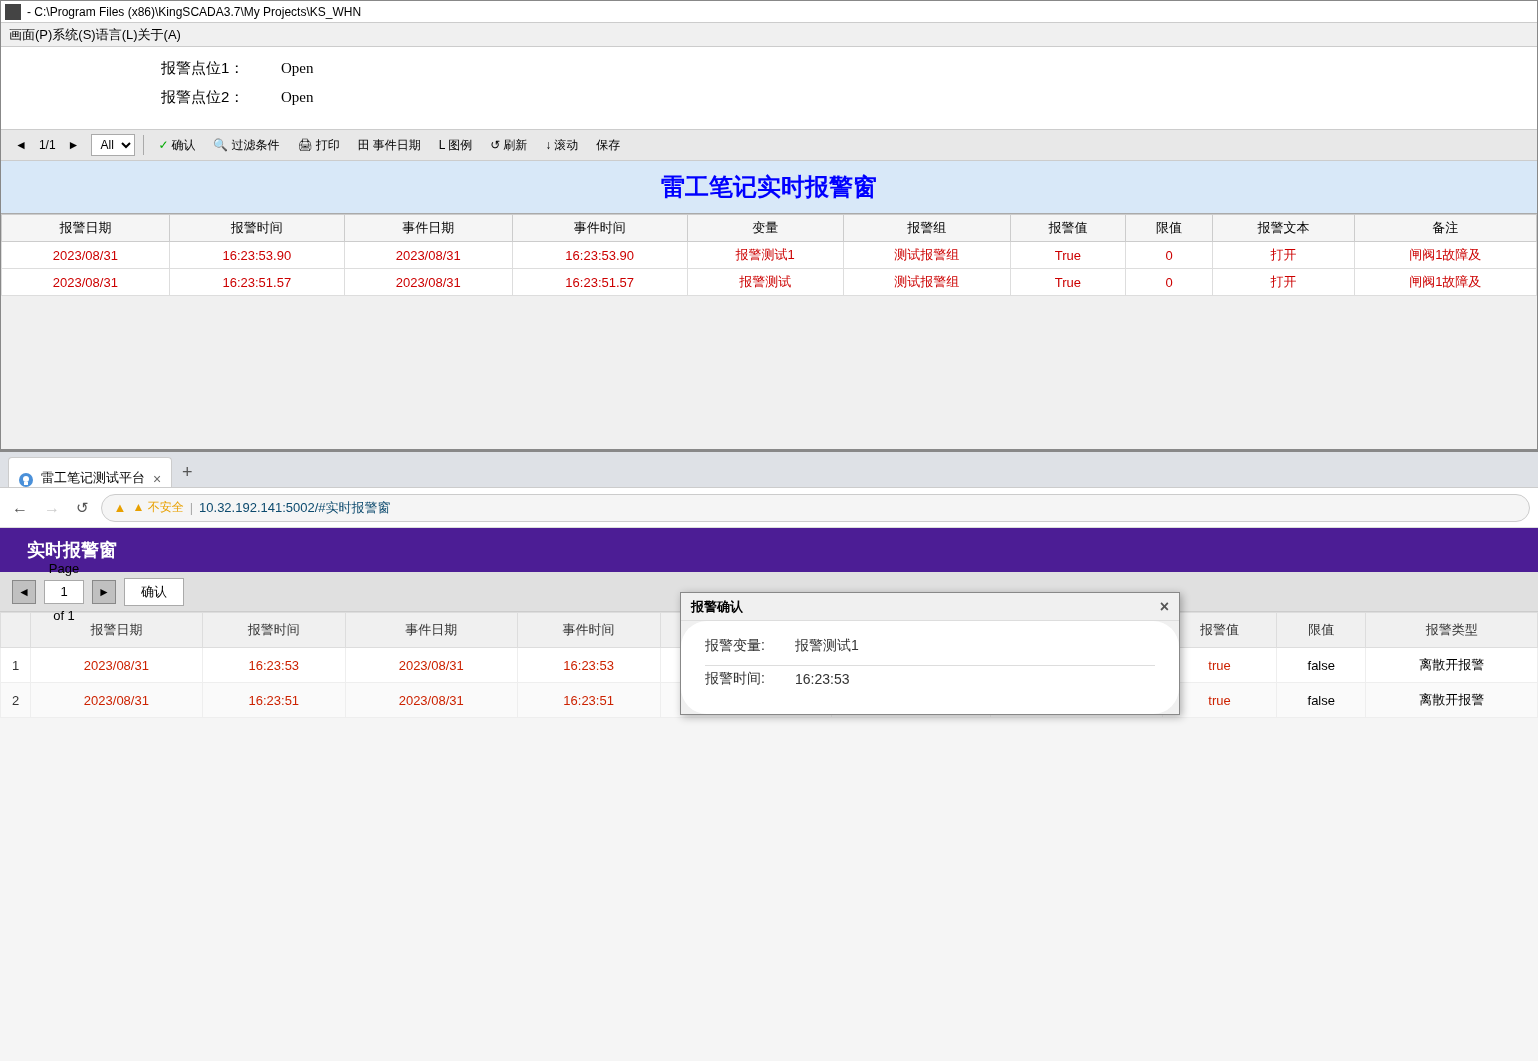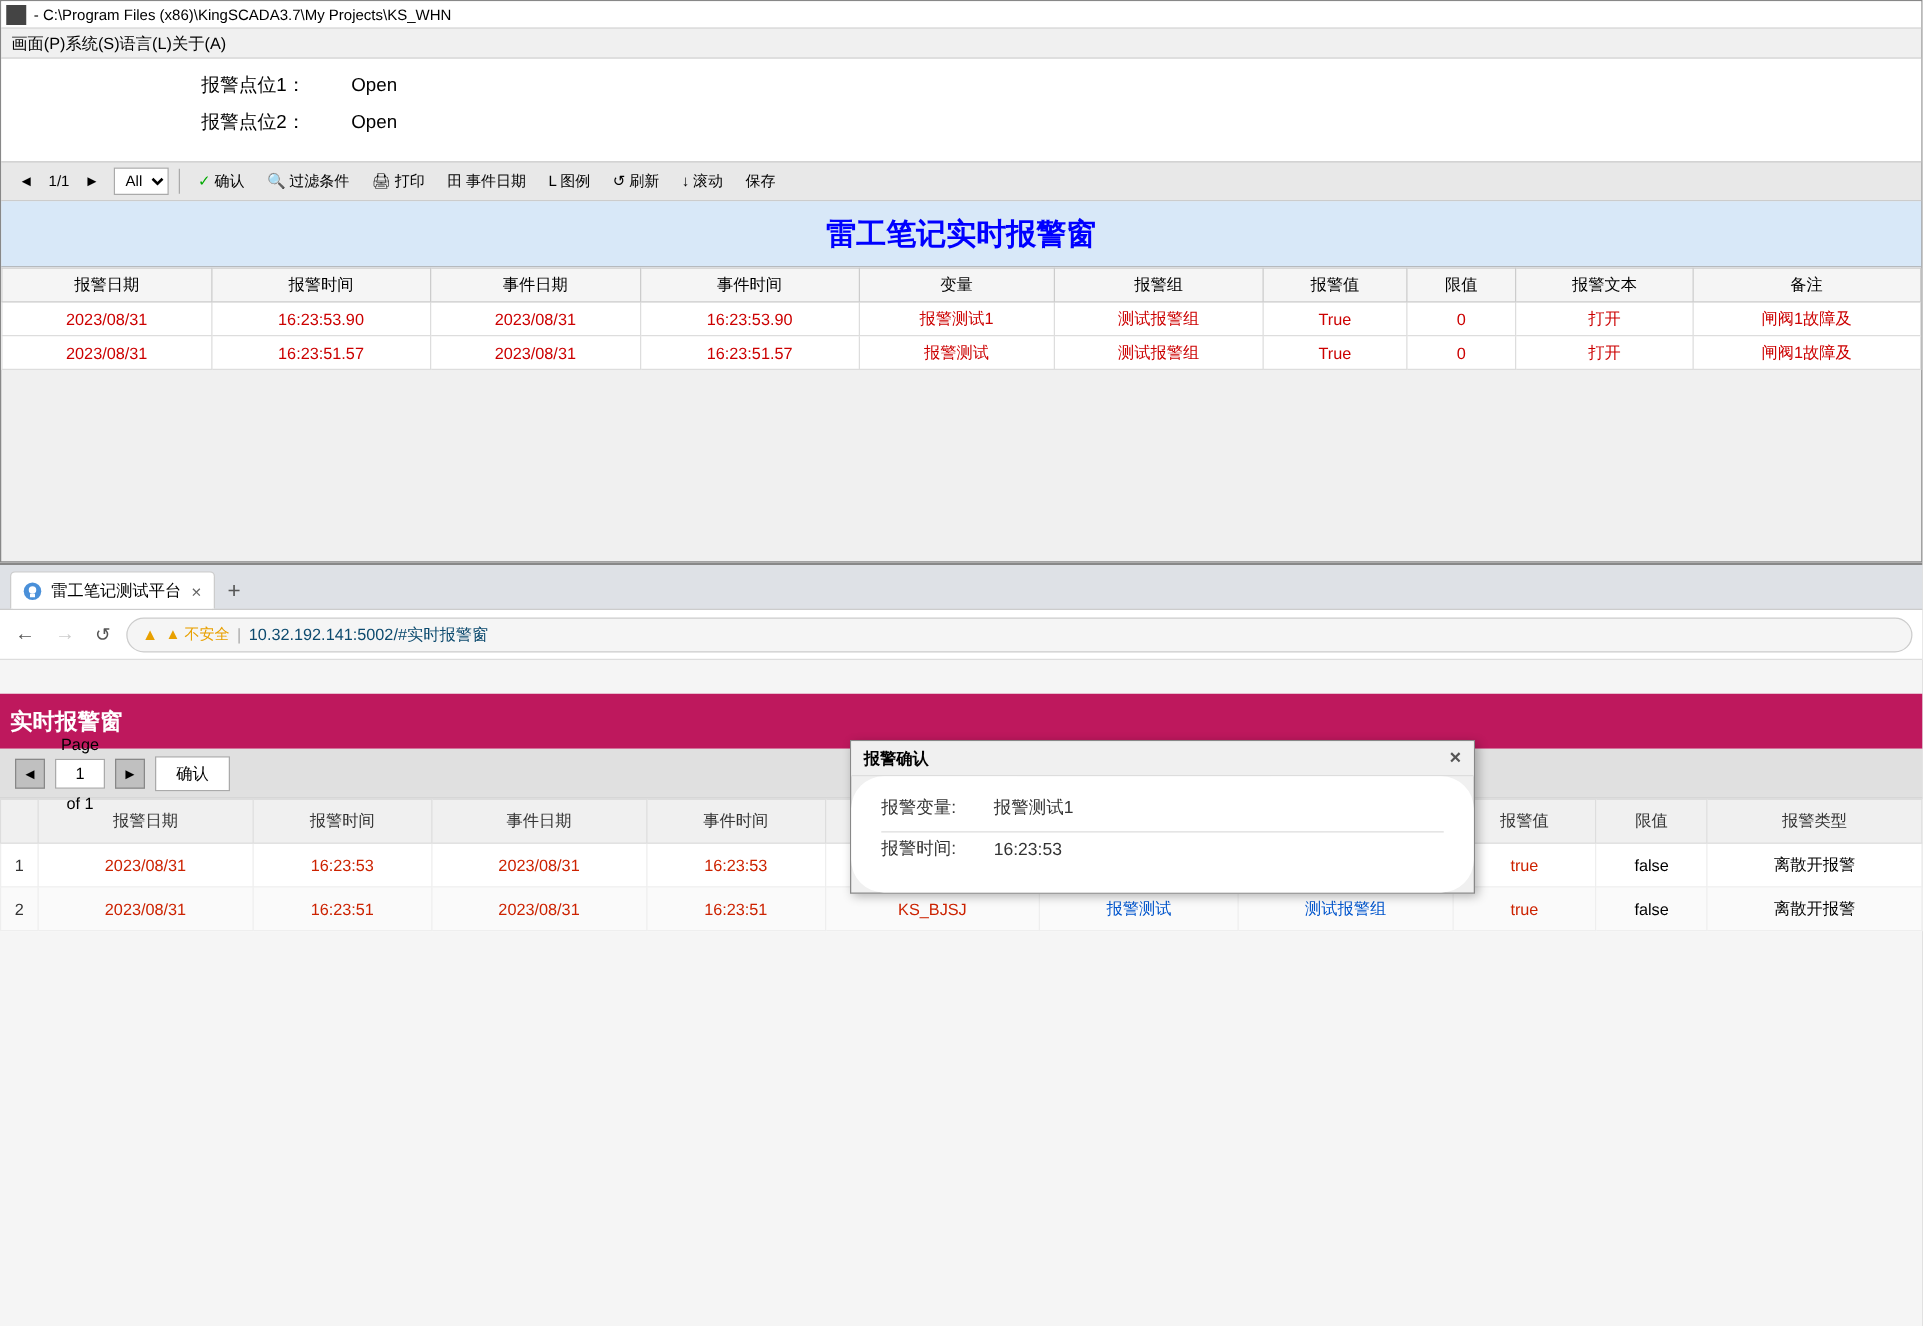--- a/index.html
+++ b/index.html
@@ -48,21 +48,21 @@
       padding: 12px 160px;
       background: #fff;
       font-size: 15px;
     }
     .alarm-point-row {
       display: flex;
       align-items: center;
       margin-bottom: 10px;
     }
     .alarm-point-label { width: 120px; color: #000; }
-    .alarm-point-value { color: #000; font-weight: normal; }
+    .alarm-point-value { color: #000; font-weight: normal; font-family: Liberation Serif, serif; }
 
     
     .win-toolbar {
       background: #e8e8e8;
       height: 32px;
       display: flex;
       align-items: center;
       padding: 0 8px;
       gap: 6px;
       border-bottom: 1px solid #ccc;
@@ -137,21 +137,21 @@
       padding: 0 8px;
       border-bottom: 1px solid #ccc;
     }
     .browser-tab {
       height: 30px;
       background: #fff;
       border: 1px solid #ccc;
       border-bottom: none;
       border-radius: 4px 4px 0 0;
       display: flex;
-      align-items: center;
+      align-items: flex-end;
       padding: 0 10px;
       gap: 8px;
       font-size: 13px;
       min-width: 160px;
       margin-top: 20px;
     }
     .browser-tab .tab-icon {
       width: 14px; height: 14px;
       background: #4a90d9;
       border-radius: 50%;
@@ -206,26 +206,25 @@
       color: #e8a000;
       font-size: 13px;
     }
     .address-bar .url-text { color: #0c4a6e; font-size: 13px; }
 
     
     .browser-content {
       background: #f5f5f5;
     }
     .browser-section-header {
-      background: #be185d;
+      background: #4c1d95;
       color: #fff;
       font-size: 18px;
       font-weight: bold;
-      padding: 10px 8px;
-      margin-top: 27px;
+      padding: 10px 27px;
     }
 
     .browser-toolbar {
       background: #e0e0e0;
       height: 40px;
       display: flex;
       align-items: center;
       padding: 0 12px;
       gap: 8px;
       border-bottom: 1px solid #ccc;

